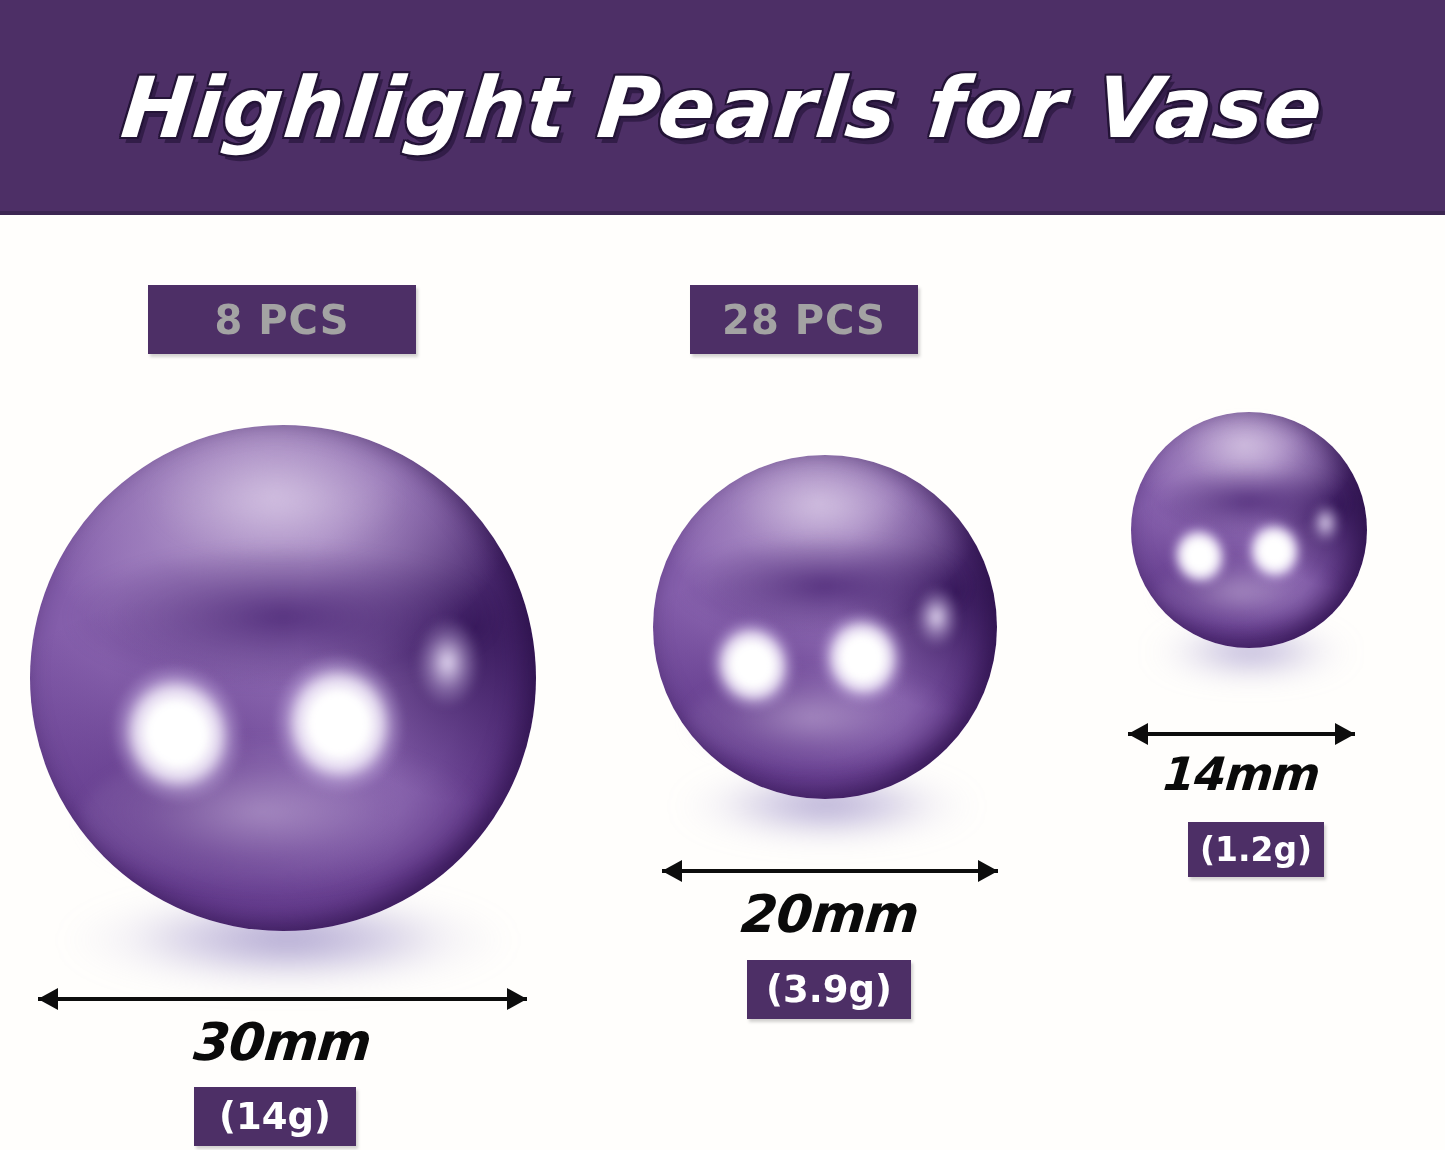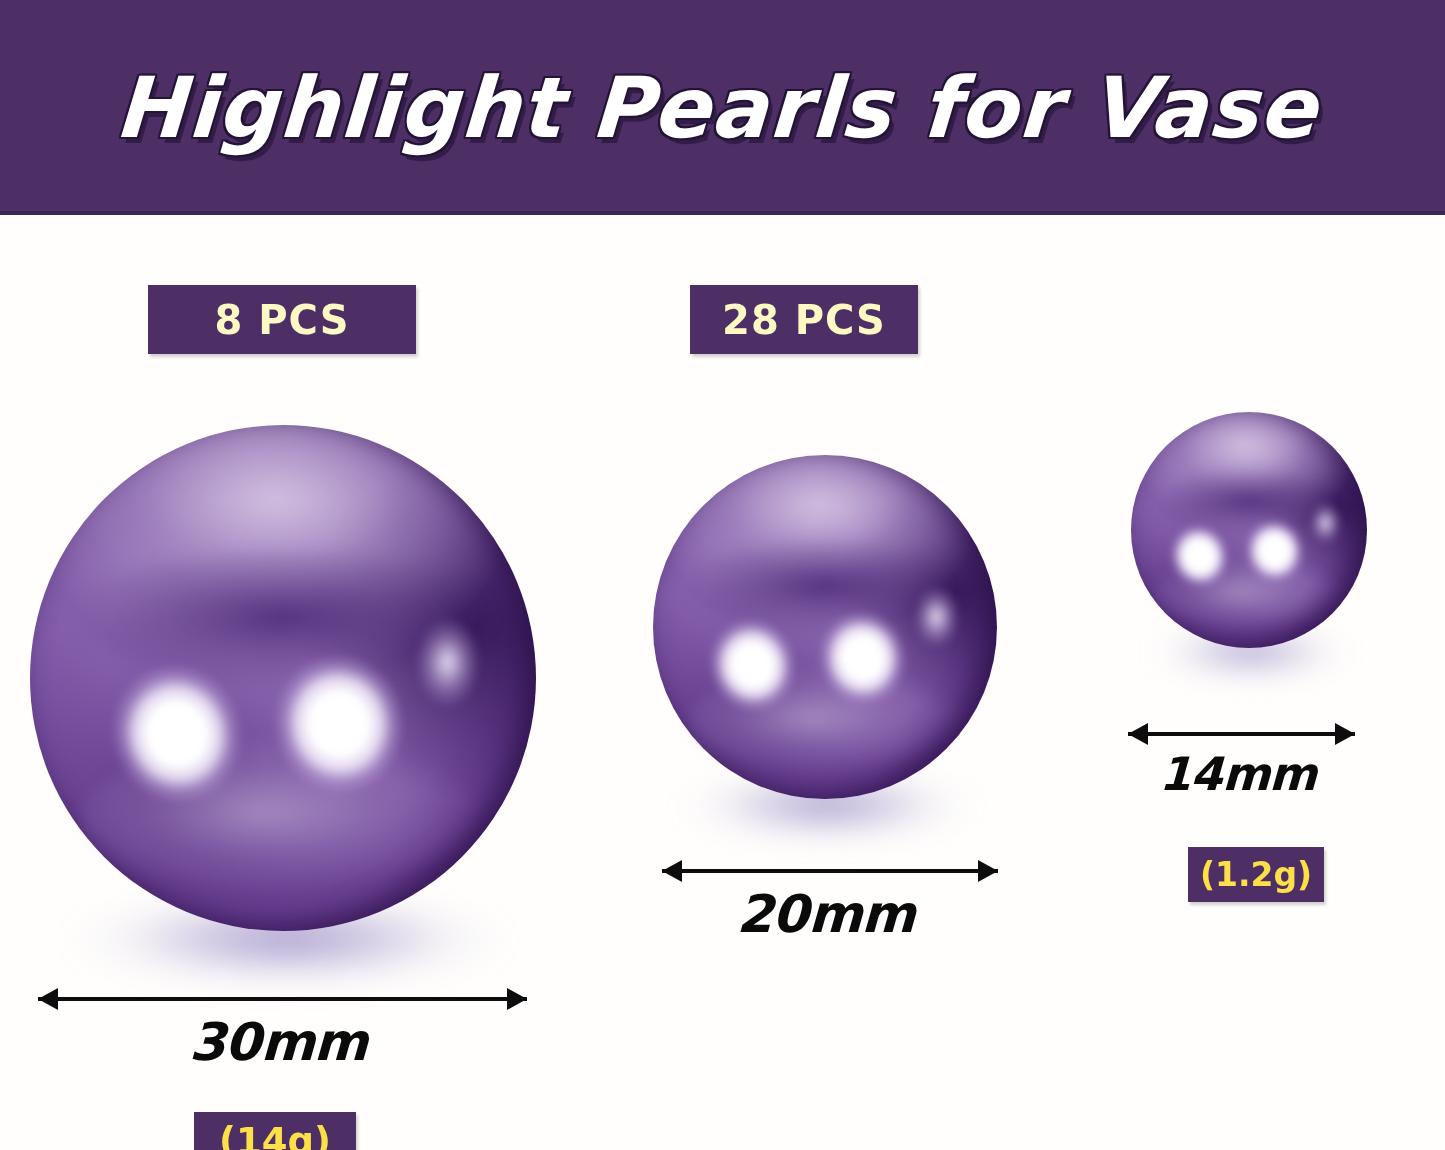--- a/index.html
+++ b/index.html
@@ -56,21 +56,21 @@
       0 -2px 0 #241437, 0 2px 0 #241437,
       -2px -2px 0 #241437, 2px -2px 0 #241437,
       -2px 2px 0 #241437, 2px 2px 0 #241437,
       5px 6px 0 rgba(30,14,48,0.55);
   }
 
   
   .pcs-badge {
     position: absolute;
     background: #4d2f66;
-    color: #fef9c3;
+    color: #a3a3a3;
     font-family: "DejaVu Sans", sans-serif;
     font-size: 40px;
     font-weight: bold;
     letter-spacing: 1px;
     display: flex;
     align-items: center;
     justify-content: center;
     box-shadow: 2px 3px 3px rgba(0,0,0,0.18);
   }
   #pcs-badge-0 { left: 148px; top: 285px; width: 268px; height: 69px; }
@@ -218,29 +218,28 @@
     transform: skewX(-5deg);
   }
   #dim-label-0 { left: 38px;   top: 1012px; width: 489px; }
   #dim-label-1 { left: 662px;  top: 884px;  width: 336px; }
   #dim-label-2 { left: 1118px; top: 747px;  width: 247px; font-size: 46px; }
 
   
   .weight-badge {
     position: absolute;
     background: #4d2f66;
-    color: #fde047;
+    color: #ffffff;
     font-family: "DejaVu Sans", sans-serif;
     font-size: 37px;
     font-weight: bold;
     display: flex;
     align-items: center;
     justify-content: center;
     box-shadow: 2px 3px 3px rgba(0,0,0,0.18);
-    margin-top: 25px;
   }
   #weight-badge-0 { left: 194px;  top: 1087px; width: 162px; height: 59px; }
   #weight-badge-1 { left: 747px;  top: 960px;  width: 164px; height: 59px; }
   #weight-badge-2 { left: 1188px; top: 822px;  width: 136px; height: 55px; font-size: 33px; }
 </style>
 </head>
 <body>
 
 <div id="page">
 
@@ -300,15 +299,16 @@
     <div class="dim-line"></div>
     <div class="arrow-head left"></div>
     <div class="arrow-head right"></div>
   </div>
 
   <div class="dim-label" id="dim-label-0">30mm</div>
   <div class="dim-label" id="dim-label-1">20mm</div>
   <div class="dim-label" id="dim-label-2">14mm</div>
 
   <div class="weight-badge" id="weight-badge-0">(14g)</div>
+  <div class="weight-badge" id="weight-badge-1">(3.9g)</div>
   <div class="weight-badge" id="weight-badge-2">(1.2g)</div>
 
 </div>
 
 </body></html>

